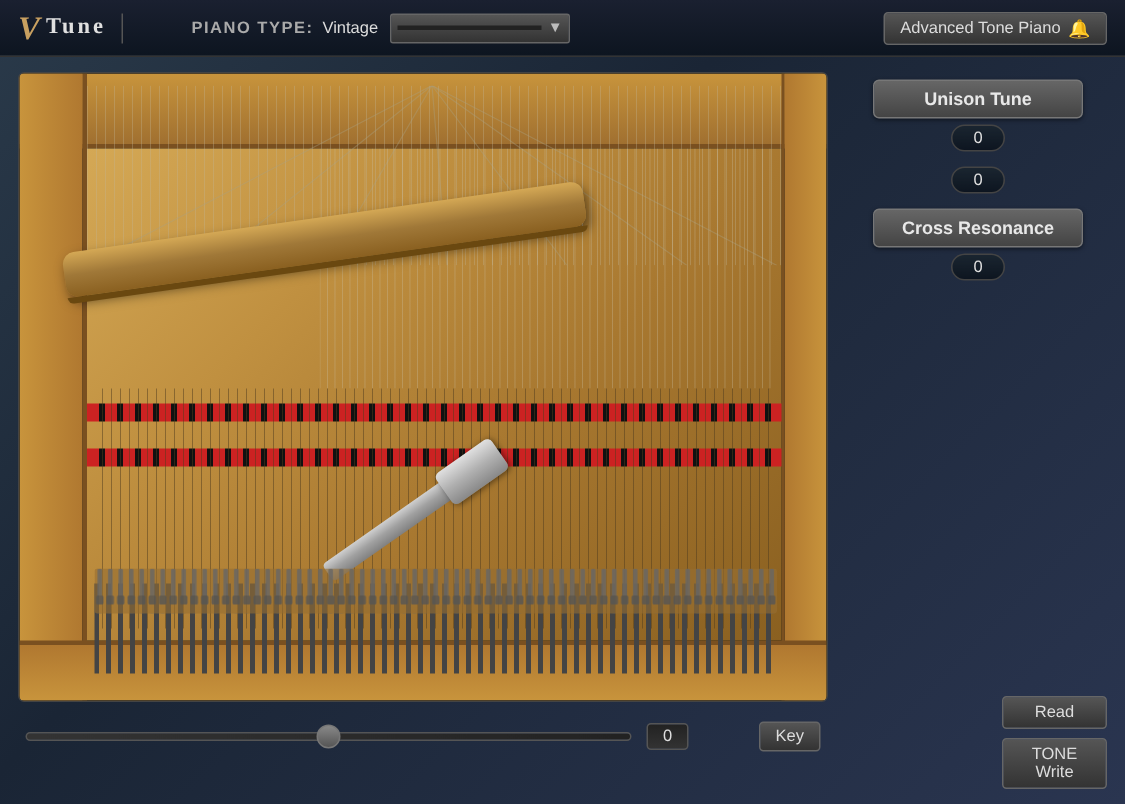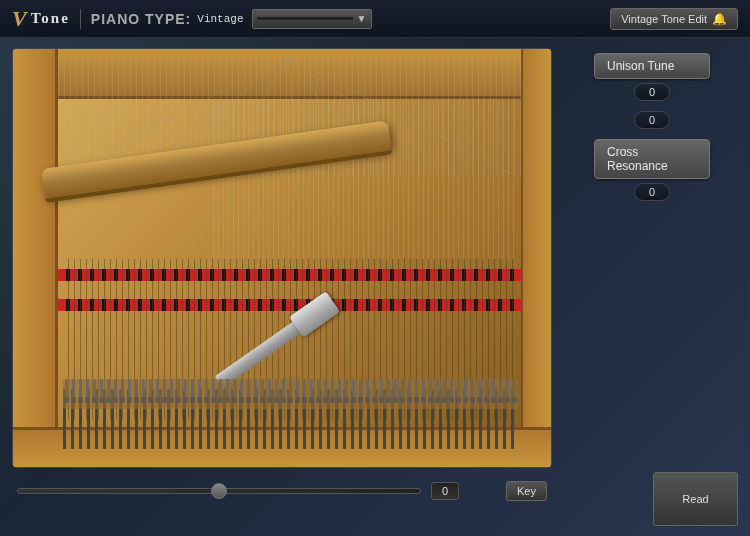--- a/index.html
+++ b/index.html
@@ -45,32 +45,32 @@
     }
 
     #logo-separator {
       width: 1px;
       height: 20px;
       background: #555;
       margin: 0 10px;
     }
 
     #piano-type-label {
-      font-size: 14px;
+      font-size: 11px;
       color: #aaa;
       font-weight: bold;
       letter-spacing: 1px;
       margin-right: 6px;
+      margin-left: 36px;
     }
 
     #piano-type-value {
       font-size: 11px;
       color: #ddd;
       margin-right: 8px;
-      font-family: Liberation Mono, monospace;
     }
 
     #piano-type-select {
       display: flex;
       align-items: center;
       background: linear-gradient(to bottom, #555, #333);
       border: 1px solid #666;
       border-radius: 2px;
       padding: 2px 4px;
       width: 120px;
@@ -363,24 +363,24 @@
       gap: 4px;
     }
 
     .control-label-btn {
       background: linear-gradient(to bottom, #666, #444);
       border: 1px solid #777;
       border-radius: 4px;
       padding: 5px 12px;
       color: #e8e8e8;
       font-size: 12px;
-      font-weight: normal;
+      font-weight: bold;
       cursor: pointer;
-      width: 116px;
-      text-align: left;
+      width: 140px;
+      text-align: center;
       box-shadow: 0 1px 3px rgba(0,0,0,0.5);
     }
 
     .control-value {
       background: linear-gradient(to bottom, #1a2530, #0d1520);
       border: 1px solid #444;
       border-radius: 10px;
       padding: 2px 14px;
       color: #ddd;
       font-size: 11px;
@@ -394,55 +394,55 @@
       display: flex;
       flex-direction: column;
       gap: 6px;
       align-items: flex-end;
     }
 
     .action-btn {
       background: linear-gradient(to bottom, #555, #333);
       border: 1px solid #666;
       border-radius: 3px;
-      padding: 20px 12px;
+      padding: 4px 12px;
       color: #ddd;
       font-size: 11px;
       cursor: pointer;
-      width: 85px;
+      width: 70px;
       text-align: center;
     }
 
     
     .persp-strings {
       position: absolute;
       top: 8px;
       left: 45px;
       right: 30px;
       height: 120px;
       overflow: hidden;
     }
   </style>
 </head>
 <body>
 
 <div id="header">
   <div id="logo-area">
     <span id="logo-v">V</span>
-    <span id="logo-piano">Tone</span>
+    <span id="logo-piano">Tune</span>
   </div>
   <div id="logo-separator"></div>
   <span id="piano-type-label">PIANO TYPE:</span>
   <span id="piano-type-value">Vintage</span>
   <div id="piano-type-select">
     <div id="piano-type-select-bar"></div>
     <span id="piano-type-arrow">▼</span>
   </div>
   <button id="advanced-btn">
-    <span>Vintage Tone Edit</span>
+    <span>Advanced Tone Piano</span>
     <span id="advanced-icon">🔔</span>
   </button>
 </div>
 
 <div id="main">
 
   <div id="piano-display">
     <div id="piano-canvas">
 
       <div class="piano-bg"></div>
@@ -534,16 +534,17 @@
       <div class="control-value">0</div>
     </div>
 
     <div class="control-group">
       <button class="control-label-btn">Cross Resonance</button>
       <div class="control-value">0</div>
     </div>
 
     <div id="bottom-right">
       <button class="action-btn">Read</button>
+      <button class="action-btn">TONE Write</button>
     </div>
   </div>
 
 </div>
 
 </body></html>

